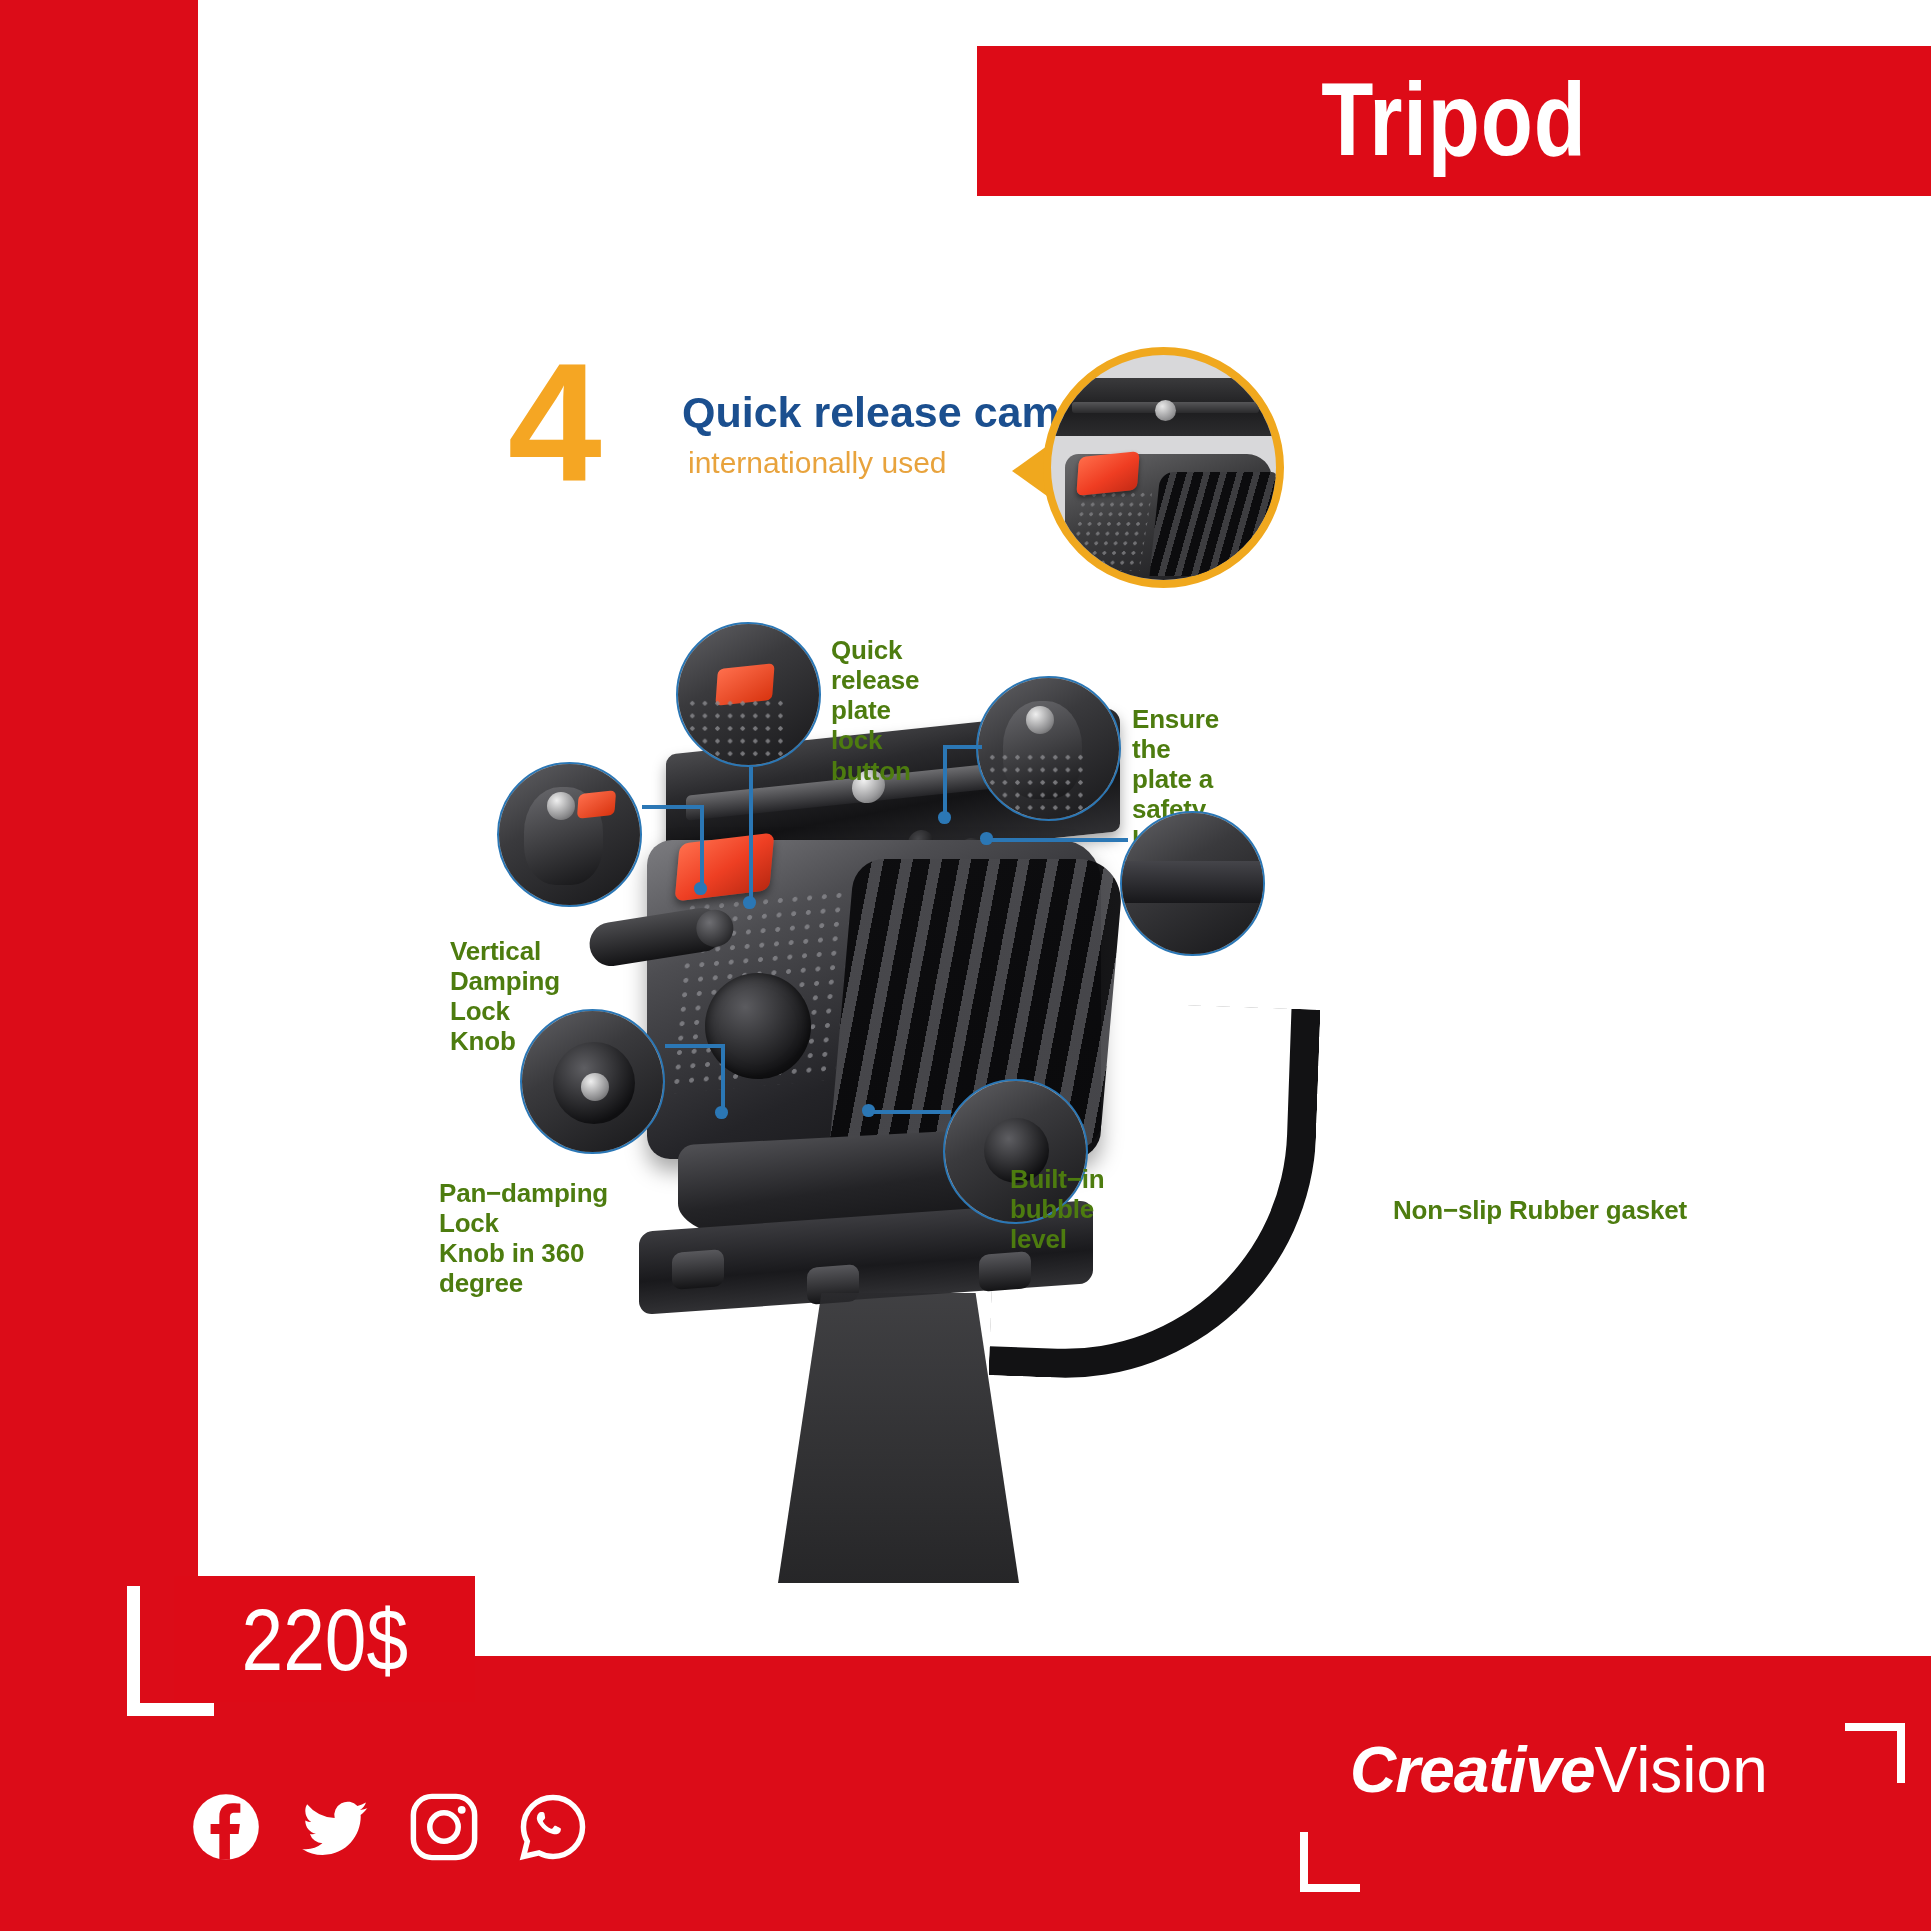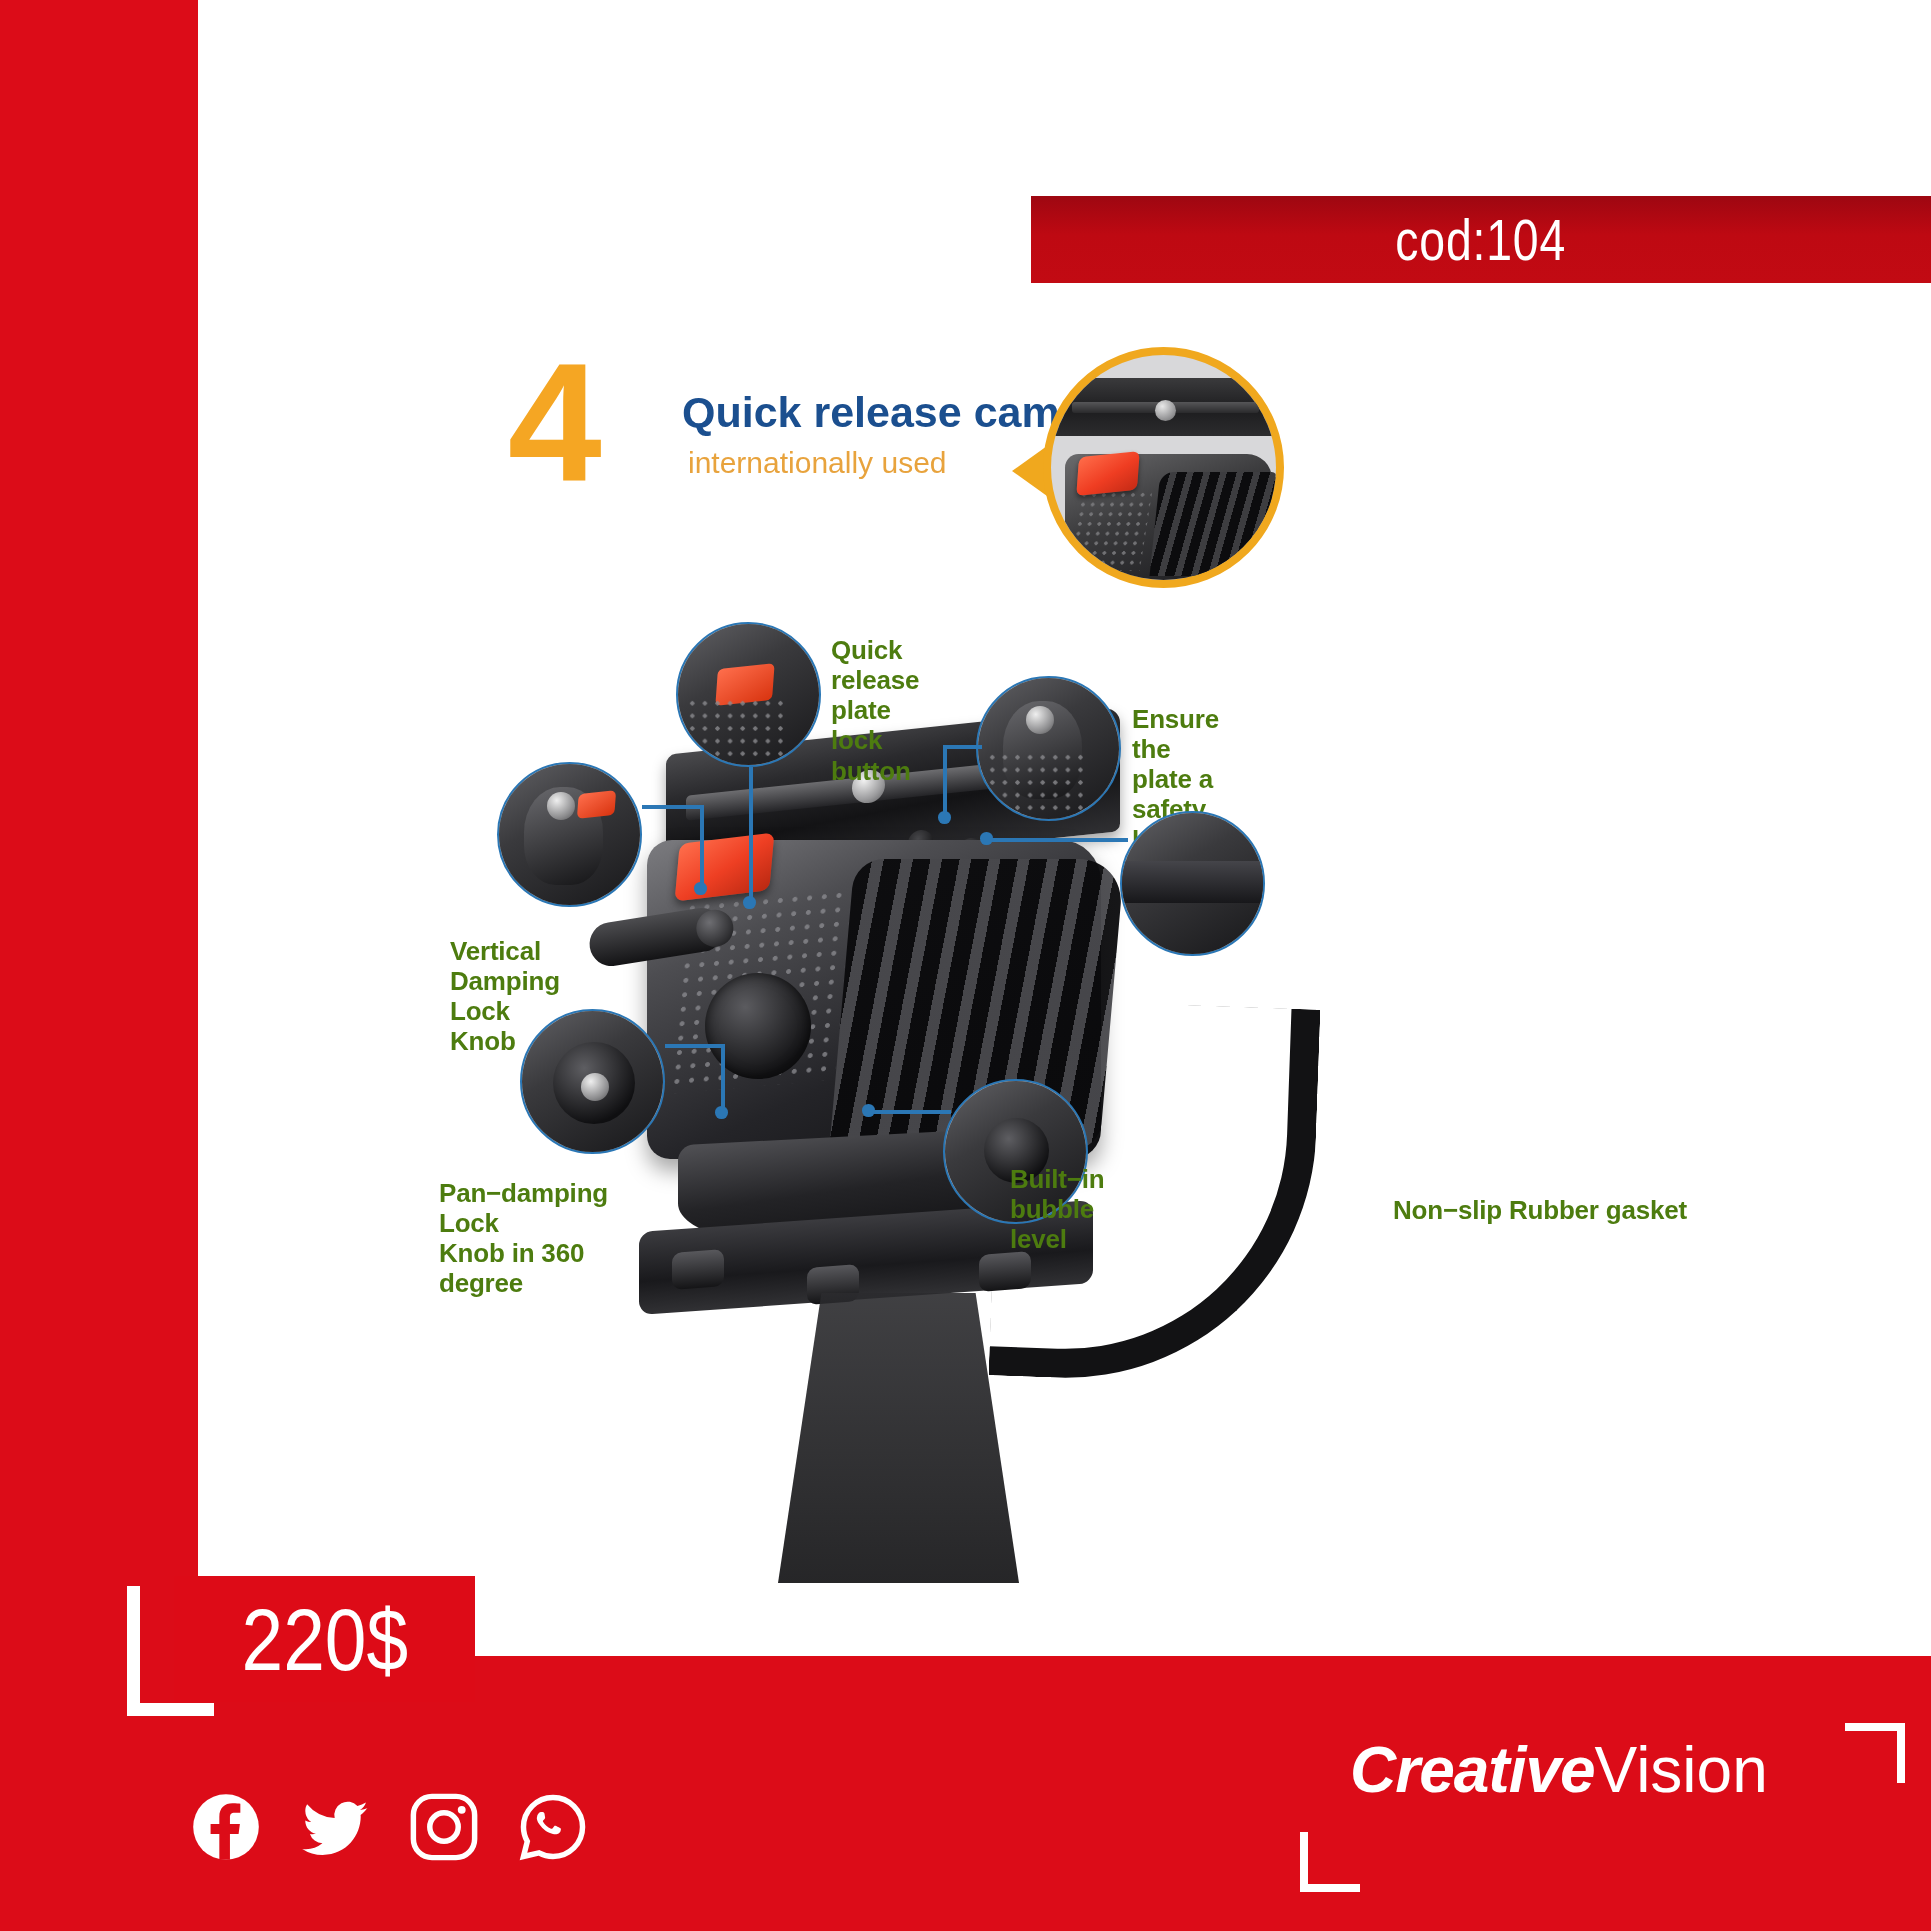--- a/index.html
+++ b/index.html
@@ -370,24 +370,24 @@
   }
 </style>
 </head>
 <body>
 
 <div id="poster">
 
   <div class="left-bar"></div>
   <div class="bottom-bar"></div>
 
-
-  <div class="code-banner">
-    <div class="code-text"><span>cod:104</span></div>
+  <div class="title-banner">
+    <div class="title-text"><span>Tripod</span></div>
   </div>
+
 
   <div class="product-area">
 
     <div class="qr-header">
       <div class="qr-four">4</div>
       <div class="qr-title">Quick release camera plate</div>
       <div class="qr-sub">internationally used</div>
     </div>
 
     <div class="inset-pointer"></div>

